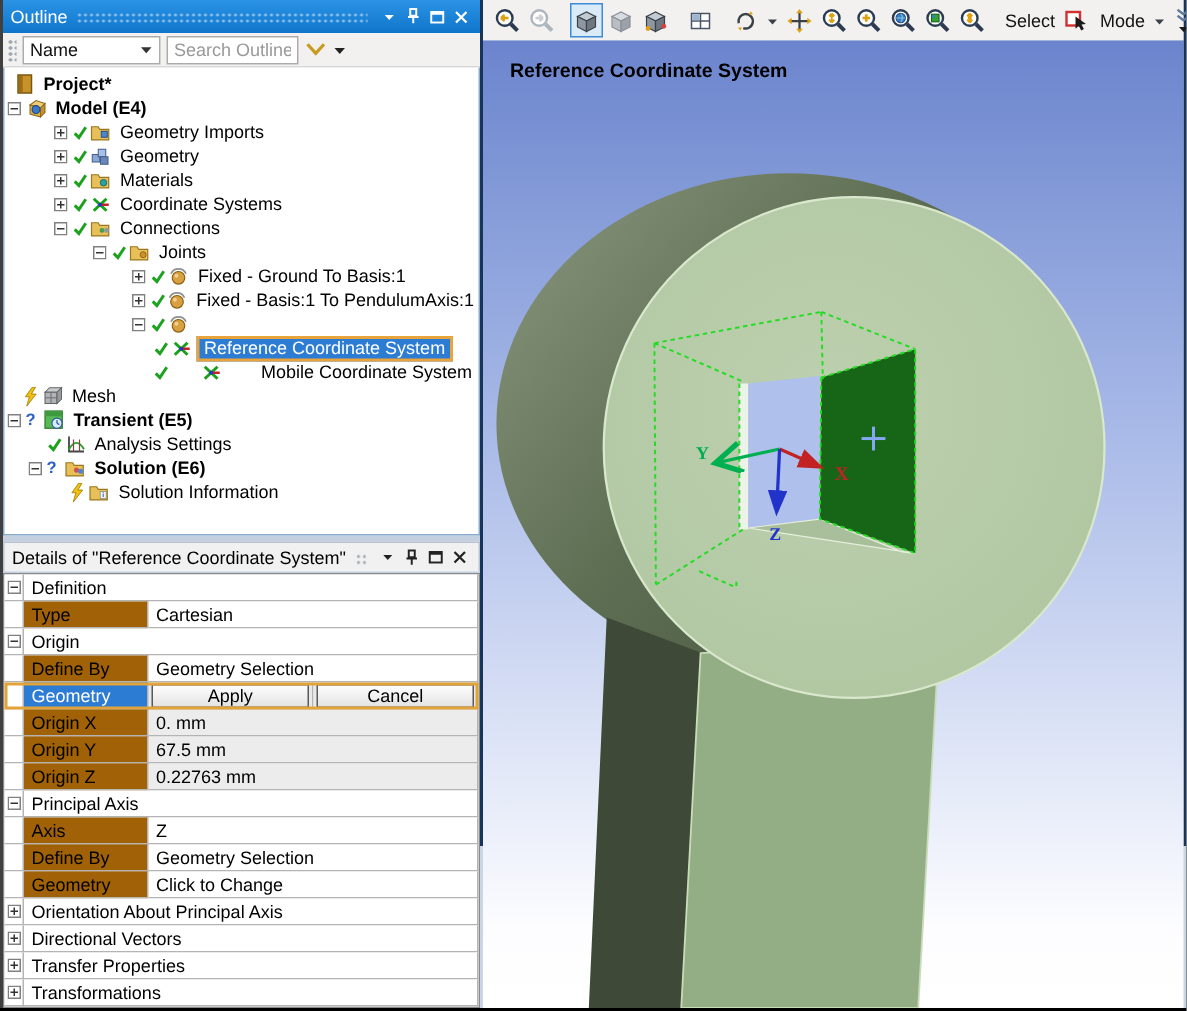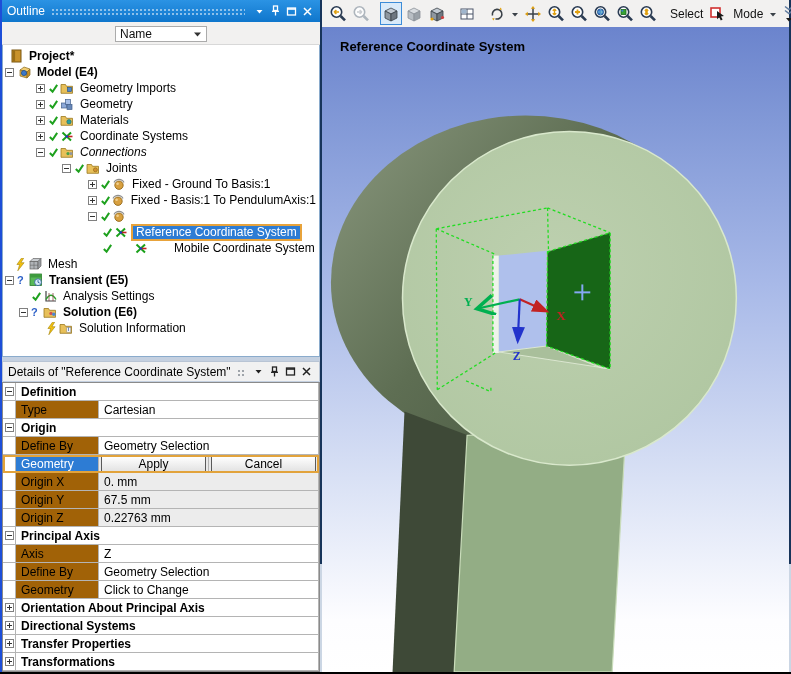--- a/index.html
+++ b/index.html
@@ -1,30 +1,30 @@
 <!DOCTYPE html>
 <html><head>
 <meta charset="utf-8">
 <style>
   html,body{margin:0;padding:0;background:#555;}
   *{box-sizing:border-box;}
   .app{position:relative;width:791px;height:674px;background:#CBD6E4;font-family:"Liberation Sans",sans-serif;overflow:hidden;border-bottom:2px solid #000;}
   
-  .leftcol{position:absolute;left:0;top:0;width:320px;height:672px;background:#C4D0E0;border-left:2px solid #1d4ed8;}
+  .leftcol{position:absolute;left:0;top:0;width:320px;height:672px;background:#C4D0E0;border-left:2px solid #404040;}
   .panel{position:absolute;left:0;width:318px;}
   .panel.outline{top:0;height:357px;}
   .panel.details{top:361px;height:311px;}
   .titlebar{height:22px;display:flex;align-items:center;padding:0 5px;font-size:12px;}
   .titlebar.blue{background:linear-gradient(#2B93E4,#0F76CC);color:#fff;}
   .titlebar.gray{background:#F1F1F1;color:#000;border:1px solid #B8C4D4;border-bottom:none;height:20px;}
   .tb-title{white-space:nowrap;}
   .dotsfill{flex:1;height:8px;margin:2px 6px 0 6px;background-image:radial-gradient(rgba(255,255,255,.5) 0.8px,transparent 1.2px);background-size:4px 4px;}
   .dotsfill.dark{background-image:radial-gradient(rgba(90,100,110,.55) 0.8px,transparent 1.2px);}
   .wicon{width:16px;height:16px;display:flex;align-items:center;justify-content:center;cursor:default;}
-  .filterbar{height:23px;background:#F2F1F0;display:flex;align-items:center;gap:4px;padding:0 3px;border-bottom:1px solid #D8D8D8;flex-direction:column;}
+  .filterbar{height:23px;background:#F2F1F0;display:flex;align-items:center;gap:4px;padding:0 3px;border-bottom:1px solid #D8D8D8;}
   .handle{width:6px;height:15px;background-image:radial-gradient(#9AA6B4 1px,transparent 1.4px);background-size:4px 4px;}
   .combo{width:92px;height:19px;background:#fff;border:1px solid #ABABAB;display:flex;align-items:center;font-size:12px;padding:0 4px;color:#111;}
   .combo .clabel{flex:1;}
   .searchbox{width:88px;height:19px;border:1px solid #ABABAB;font-size:12px;padding:0 4px;font-family:"Liberation Sans",sans-serif;color:#333;}
   .searchbox::placeholder{color:#999;}
   .tree{position:absolute;top:45px;left:0;right:0;bottom:0;background:#fff;border:1px solid #8AABCC;border-top:none;overflow:hidden;padding-top:3px;}
   .trow{height:16px;display:flex;align-items:center;font-size:12px;white-space:nowrap;color:#000;}
   .exp{width:12px;display:flex;align-items:center;}
   .st{width:12px;display:flex;align-items:center;}
   .tic{width:17px;display:flex;align-items:center;}
@@ -33,21 +33,21 @@
   .tlb.sel{background:#2D7CD4;color:#fff;border:2px solid #E8A33B;padding:0 3px;}
   
   .dtable{position:absolute;top:21px;left:0;right:0;background:#fff;border:1px solid #8A8A8A;}
   .drow{display:grid;grid-template-columns:13px 83px 1fr;height:18px;position:relative;}
   .drow.apply{grid-template-columns:13px 83px 110px 1fr;}
   .dcell{border-right:1px solid #B4B4B4;border-bottom:1px solid #B4B4B4;display:flex;align-items:center;padding:0 5px;font-size:12px;overflow:hidden;white-space:nowrap;background:#fff;}
   .dcell.narrow{padding:0 1px;justify-content:center;}
   .dcell.dlabel{background:#a16207;}
   .dcell.blue{background:#2D7CD4;color:#fff;}
   .dcell.ro{background:#ECECEC;}
-  .dcell.grp{font-weight:bold;grid-column:2/-1;}
+  .dcell.grp{font-weight:normal;grid-column:2/-1;}
   .btncell{border-right:1px solid #B4B4B4;border-bottom:1px solid #B4B4B4;padding:1px 2px;background:#E9E9E9;}
   .dbtn{width:100%;height:100%;border:1px solid #5A5A5A;background:linear-gradient(#FEFEFE,#E3E3E3);display:flex;align-items:center;justify-content:center;font-size:12px;color:#000;}
   .goldframe{position:absolute;inset:0;border:2px solid #E2A33B;pointer-events:none;z-index:3;}
   
   .right{position:absolute;left:320px;top:0;width:471px;height:564px;border-left:2px solid #17345A;border-right:2px solid #17345A;}
   .vtoolbar{height:27px;background:#F2F1F0;display:flex;align-items:center;padding:0 4px;gap:1px;}
   .ticon{width:23px;height:23px;display:flex;align-items:center;justify-content:center;border:1px solid transparent;}
   .ticon.active{border:1px solid #3C8CD8;background:#D9EAF9;}
   .ticon.disabled{opacity:.95;}
   .tsep{width:1px;height:18px;background:#C4C4C4;margin:0 3px;}
@@ -217,21 +217,21 @@
             <span class="tic">
               <svg width="14" height="14" viewBox="0 0 14 14">
                 <line x1="2.5" y1="3.5" x2="11" y2="11.5" stroke="#18A018" stroke-width="2"></line>
                 <line x1="11" y1="3.5" x2="2.5" y2="11.5" stroke="#18A018" stroke-width="2"></line>
                 <line x1="7" y1="7.5" x2="12.5" y2="7.5" stroke="#C22222" stroke-width="1.6"></line>
                 <circle cx="6.8" cy="7.5" r="1.3" fill="#2233CC"></circle>
               </svg>
             </span>
             <span class="tlb">Coordinate Systems</span>
           </div>
-          <div class="trow" style="padding-left: 33px; font-style: italic;">
+          <div class="trow" style="padding-left: 33px;">
             <span class="exp">
               <svg width="9" height="9" viewBox="0 0 9 9">
                 <rect x="0.5" y="0.5" width="8" height="8" fill="#fff" stroke="#808080"></rect>
                 <line x1="2" y1="4.5" x2="7" y2="4.5" stroke="#333"></line>
               </svg>
             </span>
             <span class="st">
               <svg width="11" height="11" viewBox="0 0 12 12">
                 <path d="M2 6.5 L5 9.5 L10 2" stroke="#1EA11E" stroke-width="2.2" fill="none"></path>
               </svg>
@@ -571,21 +571,21 @@
             <div class="dcell grp">Orientation About Principal Axis</div>
           </div>
           <div class="drow">
             <div class="dcell narrow">
               <svg width="9" height="9" viewBox="0 0 9 9">
                 <rect x="0.5" y="0.5" width="8" height="8" fill="#fff" stroke="#808080"></rect>
                 <line x1="2" y1="4.5" x2="7" y2="4.5" stroke="#333"></line>
                 <line x1="4.5" y1="2" x2="4.5" y2="7" stroke="#333"></line>
               </svg>
             </div>
-            <div class="dcell grp">Directional Systems</div>
+            <div class="dcell grp">Directional Vectors</div>
           </div>
           <div class="drow">
             <div class="dcell narrow">
               <svg width="9" height="9" viewBox="0 0 9 9">
                 <rect x="0.5" y="0.5" width="8" height="8" fill="#fff" stroke="#808080"></rect>
                 <line x1="2" y1="4.5" x2="7" y2="4.5" stroke="#333"></line>
                 <line x1="4.5" y1="2" x2="4.5" y2="7" stroke="#333"></line>
               </svg>
             </div>
             <div class="dcell grp">Transfer Properties</div>

